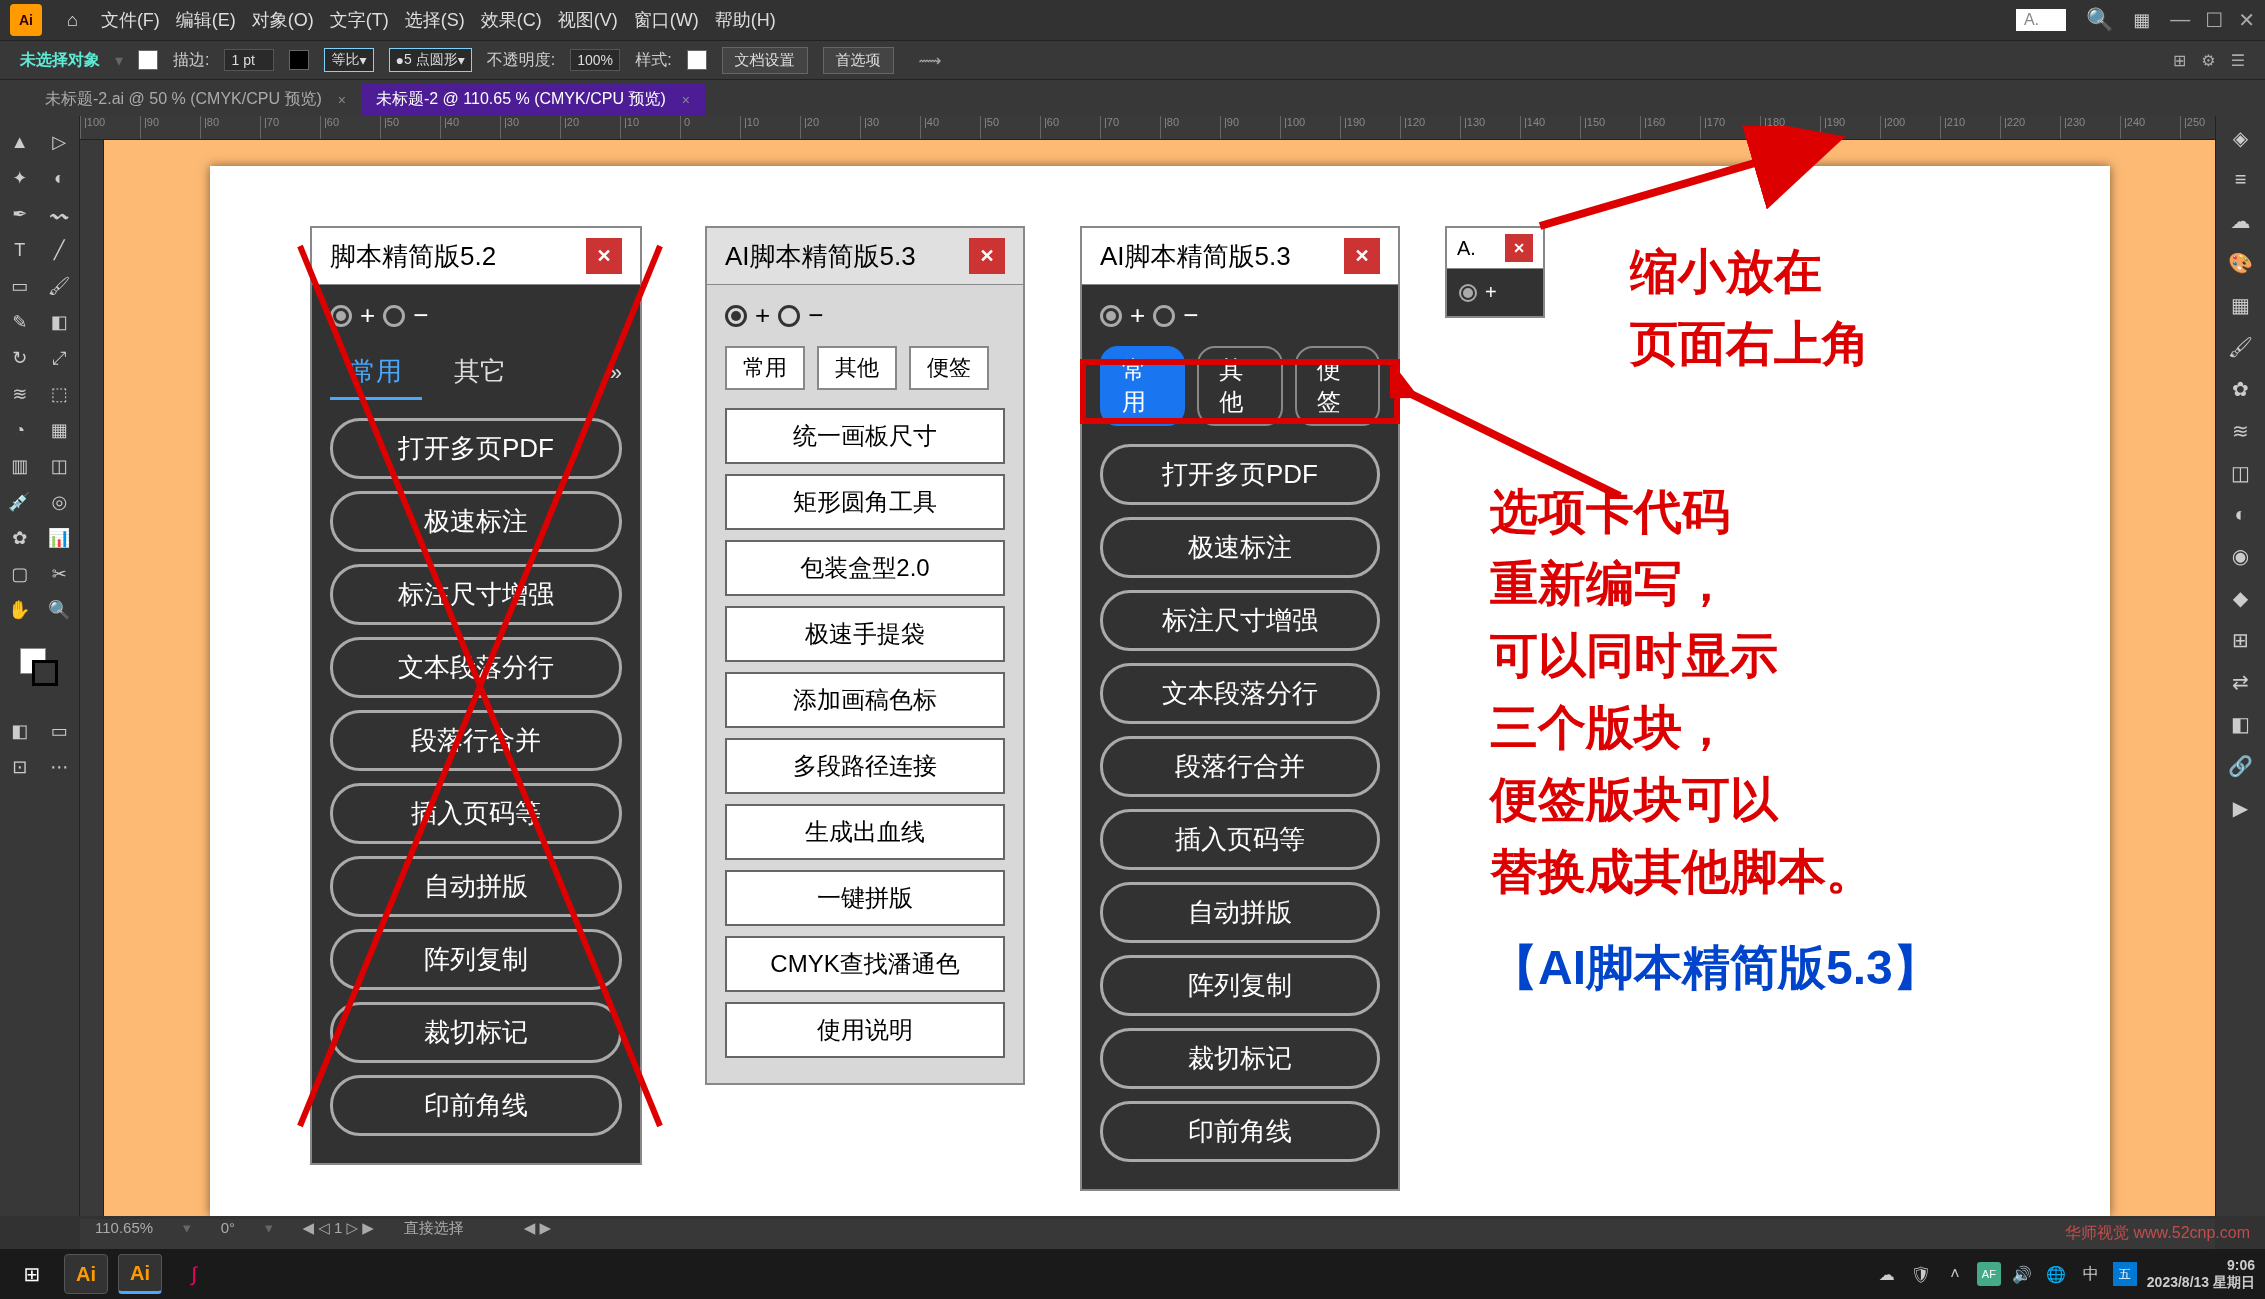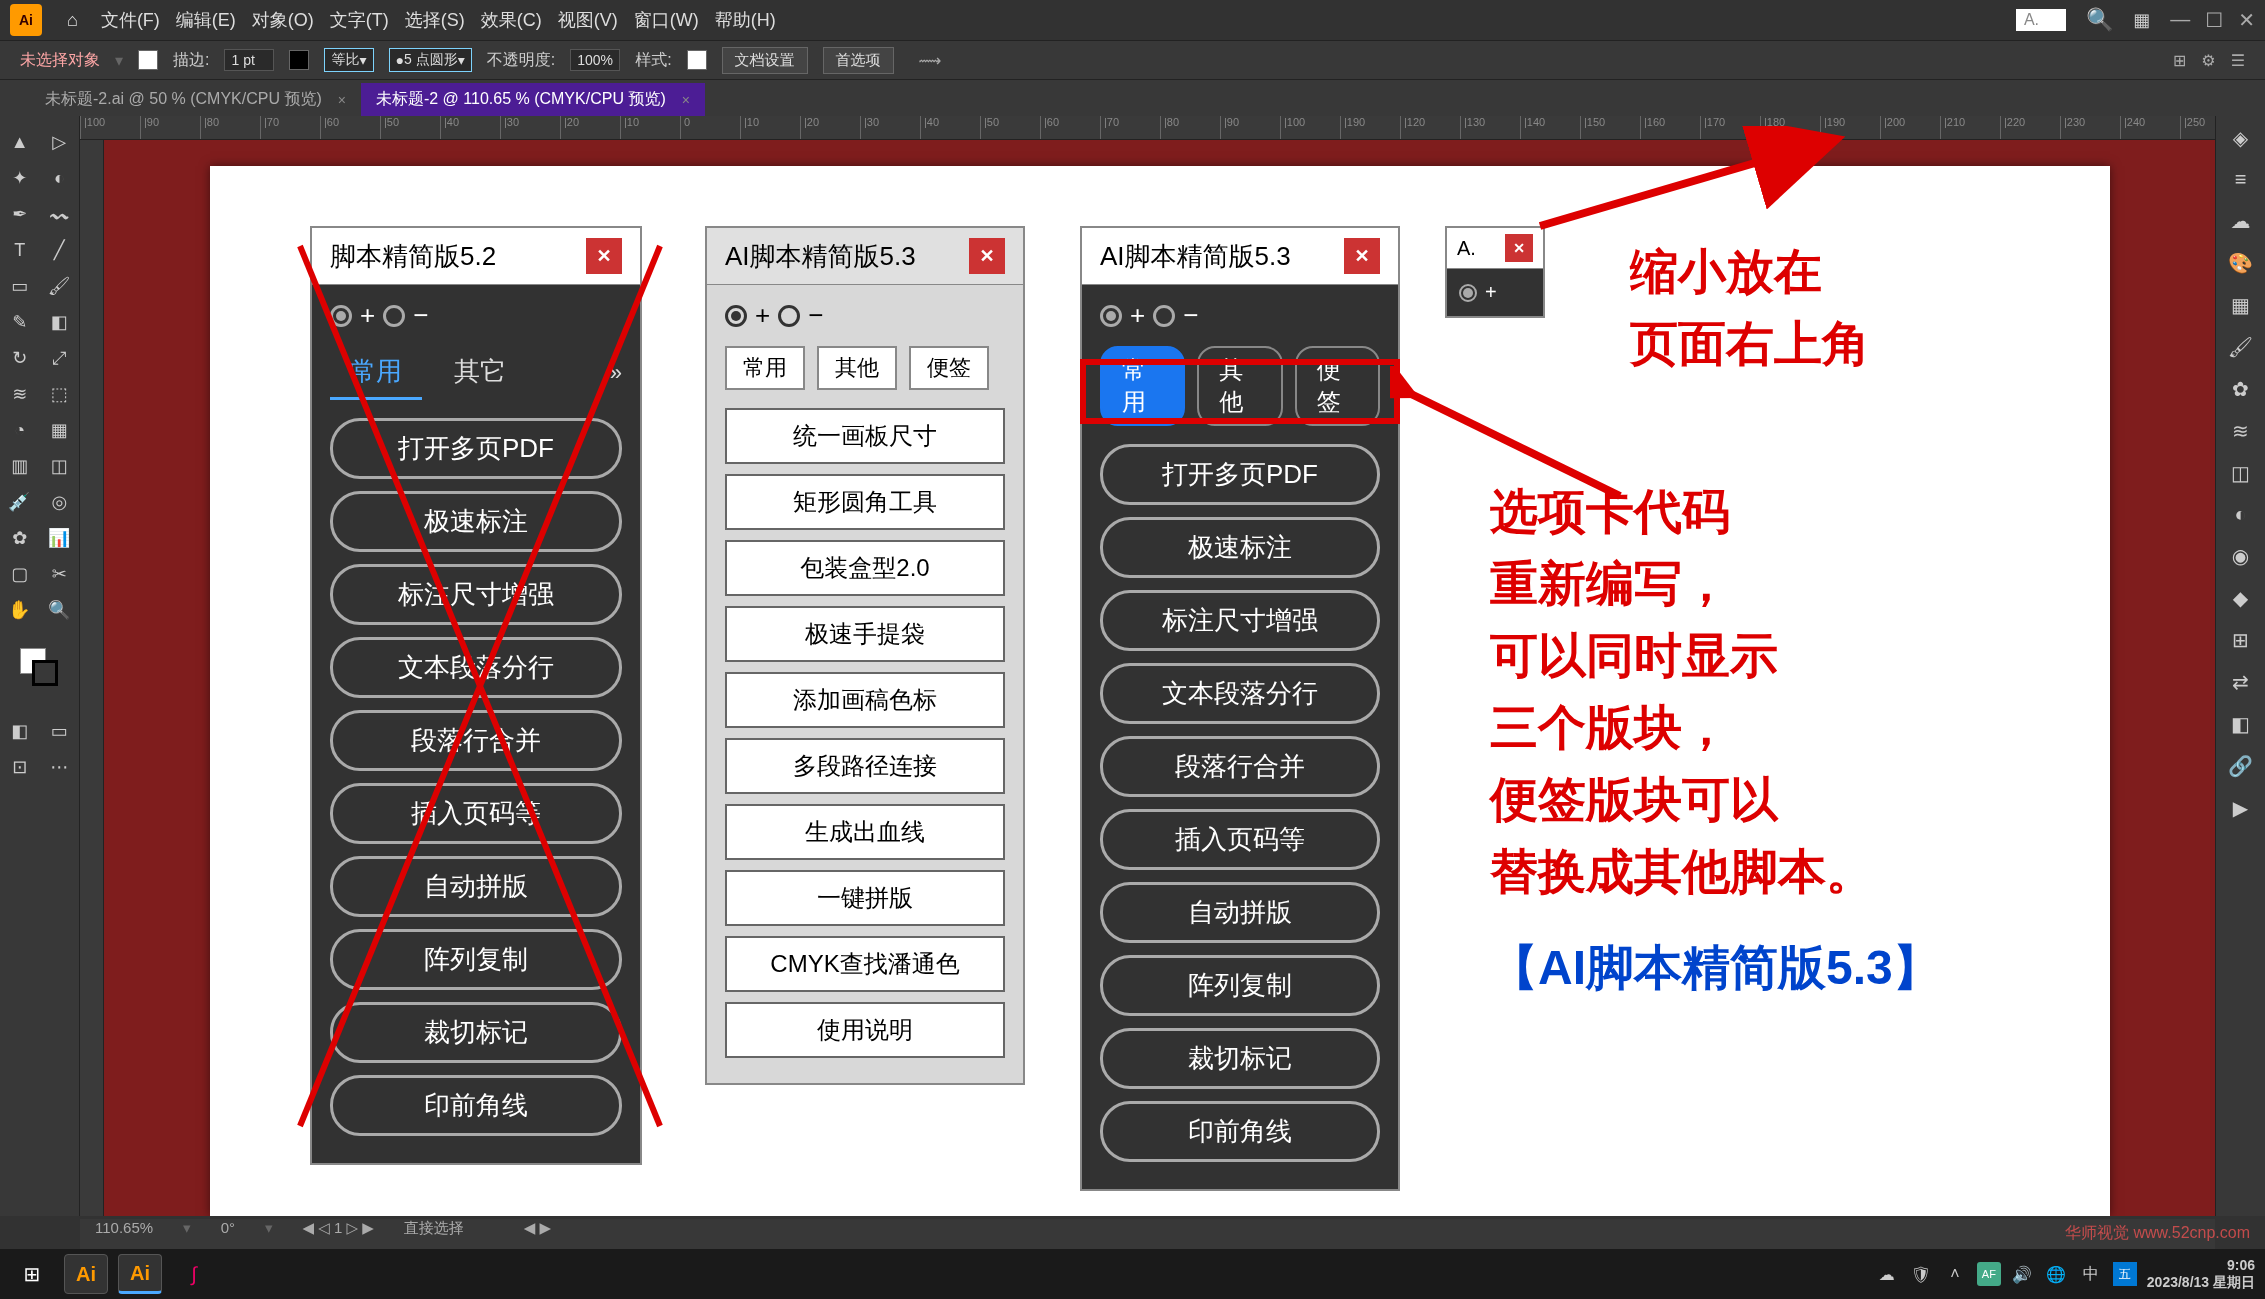--- a/index.html
+++ b/index.html
@@ -10,21 +10,21 @@
 .ai-logo { width: 32px; height: 32px; background: #ff9a00; color: #330000; font-weight: bold; display: flex; align-items: center; justify-content: center; margin-right: 10px; border-radius: 4px; font-size: 14px; }
 .home-icon { margin: 0 15px; color: #ddd; cursor: pointer; }
 .menu-item { margin: 0 8px; cursor: pointer; color: #ddd; }
 .menubar-right { margin-left: auto; display: flex; align-items: center; gap: 20px; }
 .search-icon { color: #ccc; font-size: 22px; }
 .search-box-top { background: #fff; color: #888; padding: 2px 8px; font-size: 16px; width: 50px; }
 .win-controls { display: flex; gap: 15px; color: #aaa; font-size: 20px; }
 
 
 .optbar { background: #383838; height: 40px; display: flex; align-items: center; padding: 0 20px; color: #ccc; font-size: 16px; gap: 15px; border-top: 1px solid #222; border-bottom: 1px solid #222; }
-.opt-label { color: #fca5a5; }
+.opt-label { color: #5eead4; font-weight: bold; }
 .opt-input { background: #2a2a2a; border: 1px solid #555; color: #ddd; padding: 2px 6px; width: 50px; font-size: 14px; }
 .opt-dropdown { background: #2a2a2a; border: 1px solid #7dd3fc; color: #ddd; padding: 2px 6px; font-size: 14px; display: flex; align-items: center; }
 .opt-swatch { width: 20px; height: 20px; border: 1px solid #666; background: #fff; }
 .opt-btn { background: #444; border: 1px solid #666; color: #ddd; padding: 3px 12px; font-size: 15px; cursor: pointer; }
 
 
 .doctabs { background: #383838; height: 36px; display: flex; align-items: flex-end; color: #aaa; font-size: 16px; padding-left: 30px; }
 .doctab { padding: 6px 15px; cursor: pointer; display: flex; align-items: center; gap: 16px; }
 .doctab.active { background: #4c1d95; color: #fff; }
 .tabclose { font-size: 14px; color: #888; }
@@ -32,21 +32,21 @@
 
 .workspace { display: flex; height: 1100px; }
 .toolbox { width: 80px; background: #383838; border-right: 1px solid #222; padding: 8px 0; display: flex; flex-direction: column; align-items: center; }
 .tool-row { display: flex; width: 100%; }
 .tool { width: 40px; height: 36px; display: flex; align-items: center; justify-content: center; color: #ccc; cursor: pointer; font-size: 18px; }
 .fill-stroke { margin-top: 20px; position: relative; width: 40px; height: 40px; }
 .fill-sq { position: absolute; width: 26px; height: 26px; background: #fff; border: 1px solid #888; top: 0; left: 0; }
 .stroke-sq { position: absolute; width: 26px; height: 26px; background: #383838; border: 3px solid #000; top: 12px; left: 12px; }
 
 
-.canvas-area { flex: 1; background: #7f1d1d; position: relative; overflow: hidden; }
+.canvas-area { flex: 1; background: #fdba74; position: relative; overflow: hidden; }
 .ruler-h { position: absolute; top: 0; left: 0; right: 0; height: 24px; background: #3a3a3a; color: #888; font-size: 11px; display: flex; border-bottom: 1px solid #222; }
 .ruler-tick { flex: 0 0 60px; border-left: 1px solid #666; padding-left: 3px; }
 .ruler-v { position: absolute; top: 24px; left: 0; bottom: 0; width: 24px; background: #3a3a3a; border-right: 1px solid #222; }
 .artboard { position: absolute; top: 50px; left: 130px; width: 1900px; height: 1050px; background: #fff; box-shadow: 0 0 10px rgba(0,0,0,0.5); }
 
 
 .rightdock { width: 50px; background: #383838; border-left: 1px solid #222; display: flex; flex-direction: column; align-items: center; padding: 10px 0; gap: 18px; color: #ccc; font-size: 20px; }
 
 
 .panel { position: absolute; border: 2px solid #888; }

